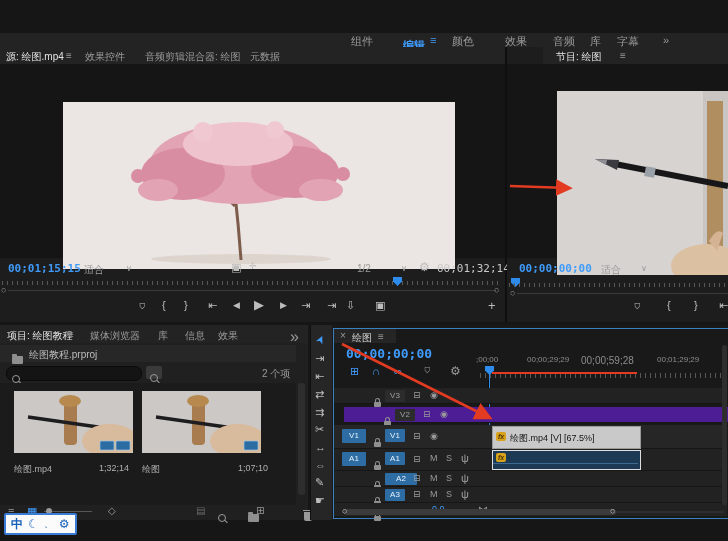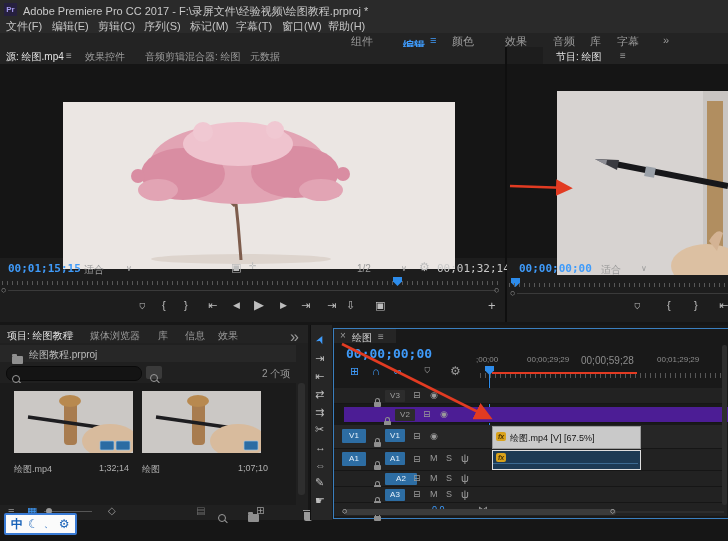--- a/index.html
+++ b/index.html
@@ -31,35 +31,21 @@
   .patch{background:#2d6da3;color:#e6f1fb;font-size:8px;text-align:center;line-height:14px;border-radius:1px;}
   .fx{display:inline-block;background:#d9a21b;color:#4d3400;font-size:7px;font-weight:bold;font-style:italic;
       line-height:9px;padding:0 2px;border-radius:2px;}
   .chev{font-size:8px;color:#9a9a9a;}
 </style>
 </head>
 <body>
 
 <div id="app">
 
-  <div class="ab" style="left:0;top:0;width:728px;height:19px;background:#2a2a2a;">
-    <span class="ab" style="left:4px;top:3px;width:13px;height:13px;background:#26203f;color:#a49aee;font-size:8px;font-weight:bold;text-align:center;line-height:13px;">Pr</span>
-    <span class="ab" style="left:23px;top:4px;font-size:11px;color:#c9c9c9;white-space:nowrap;">Adobe Premiere Pro CC 2017 - F:\录屏文件\经验视频\绘图教程.prproj *</span>
-  </div>
-
-  <div class="ab" style="left:0;top:19px;width:728px;height:14px;background:#2a2a2a;font-size:11px;">
-    <span class="ab" style="left:6px;top:0;">文件(F)</span>
-    <span class="ab" style="left:52px;top:0;">编辑(E)</span>
-    <span class="ab" style="left:98px;top:0;">剪辑(C)</span>
-    <span class="ab" style="left:144px;top:0;">序列(S)</span>
-    <span class="ab" style="left:190px;top:0;">标记(M)</span>
-    <span class="ab" style="left:236px;top:0;">字幕(T)</span>
-    <span class="ab" style="left:282px;top:0;">窗口(W)</span>
-    <span class="ab" style="left:328px;top:0;">帮助(H)</span>
-  </div>
+
 
   <div class="ab" style="left:0;top:33px;width:728px;height:14px;background:#232323;font-size:11px;">
     <span class="ab dim" style="left:351px;top:1px;">组件</span>
     <span class="ab blue" style="left:403px;top:5px;font-weight:bold;">编辑</span>
     <span class="ab blue" style="left:430px;top:1px;">≡</span>
     <span class="ab dim" style="left:452px;top:1px;">颜色</span>
     <span class="ab dim" style="left:505px;top:1px;">效果</span>
     <span class="ab dim" style="left:553px;top:1px;">音频</span>
     <span class="ab dim" style="left:590px;top:1px;">库</span>
     <span class="ab dim" style="left:617px;top:1px;">字幕</span>

